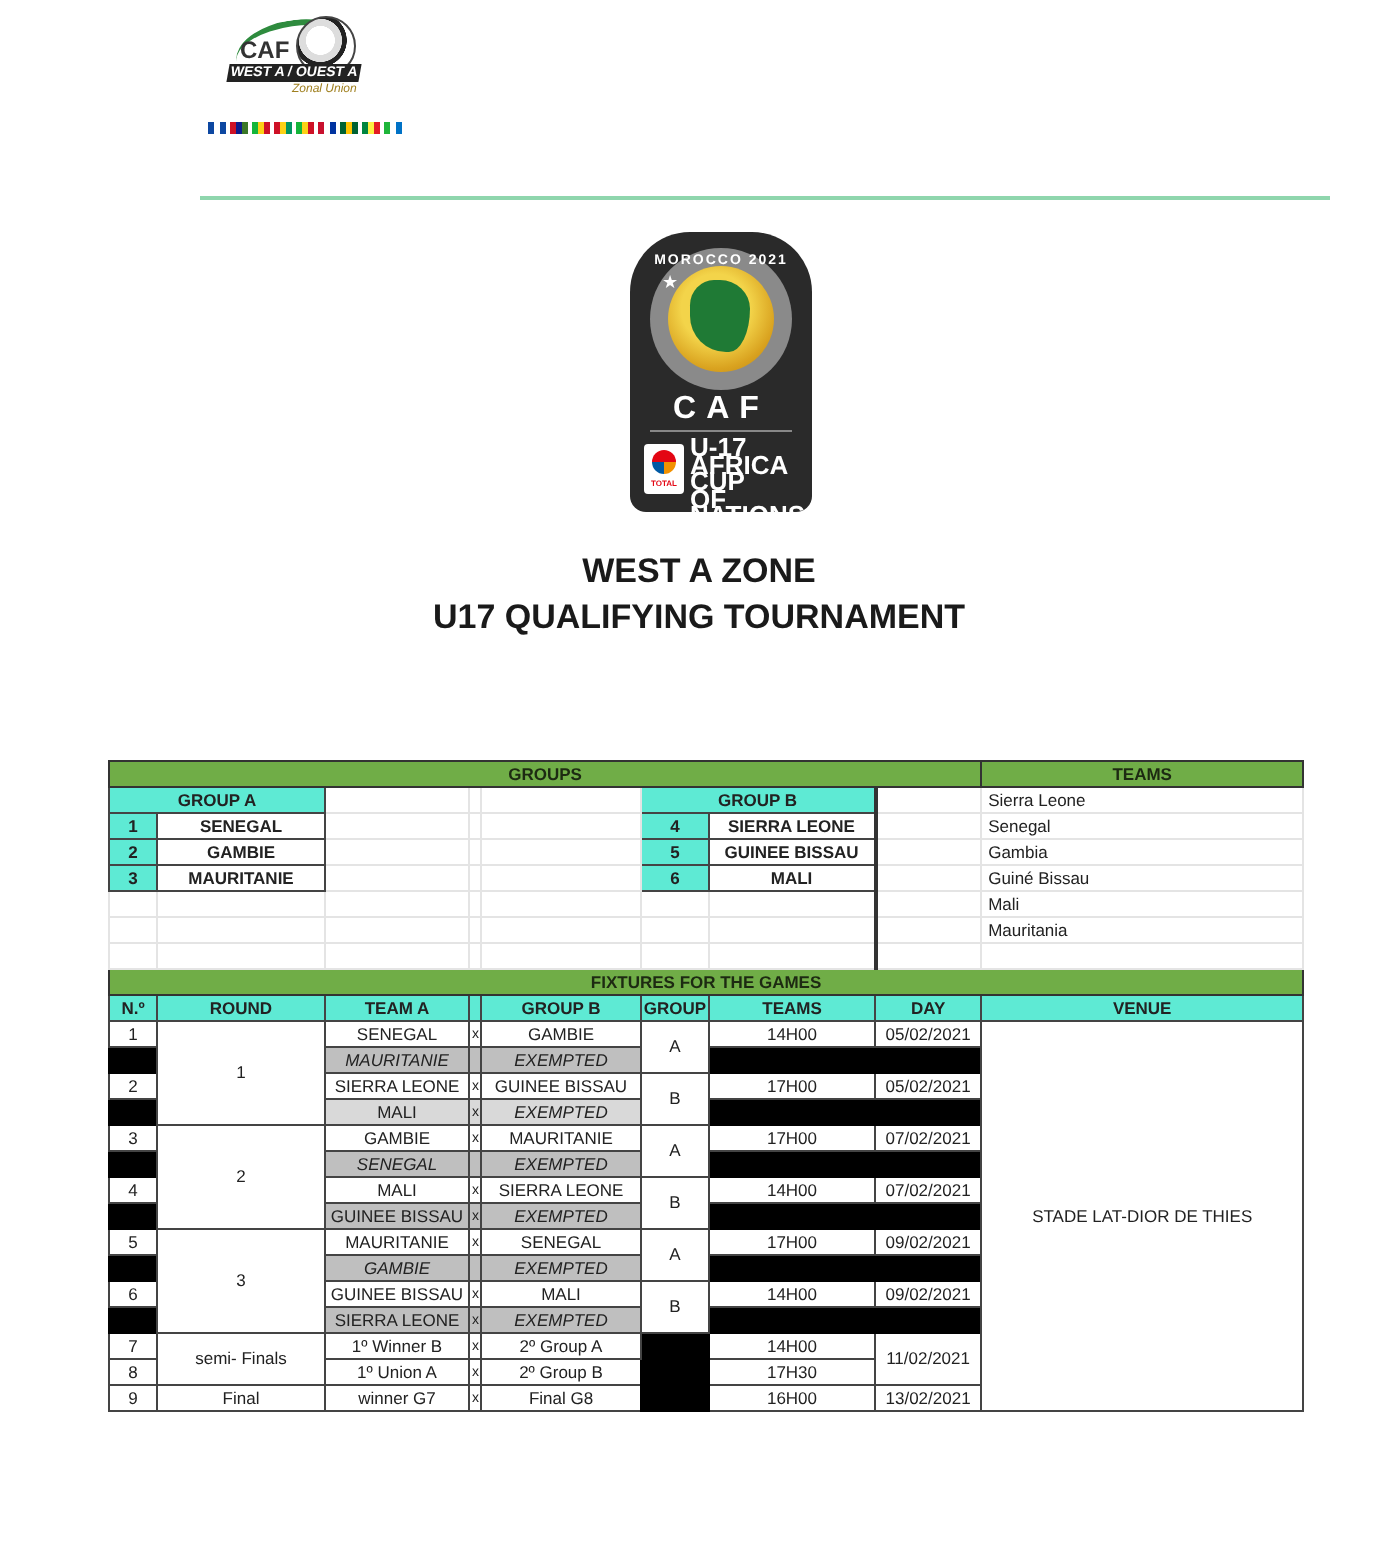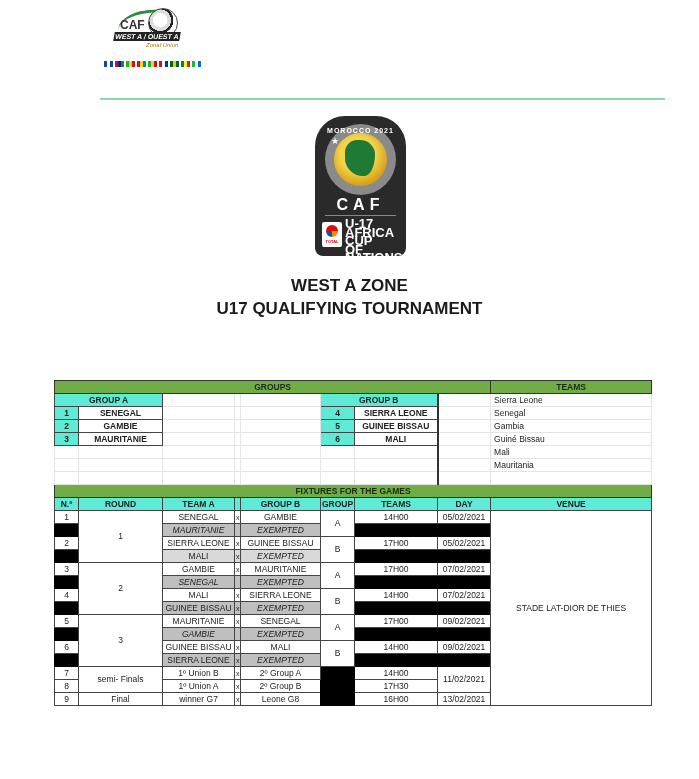--- a/index.html
+++ b/index.html
@@ -360,39 +360,39 @@
     <td class="blk"></td>
     <td class="grey">SIERRA LEONE</td>
     <td class="xc grey">x</td>
     <td class="grey it">EXEMPTED</td>
     <td colspan="2" class="blk"></td>
   </tr>
 
   <tr>
     <td class="wht">7</td>
     <td rowspan="2" class="wht">semi- Finals</td>
-    <td class="wht">1º Union B</td>
+    <td class="wht">1º Winner B</td>
     <td class="xc">x</td>
     <td class="wht">2º Group A</td>
     <td rowspan="3" class="blk"></td>
     <td class="wht">14H00</td>
     <td rowspan="2" class="wht">11/02/2021</td>
   </tr>
   <tr>
     <td class="wht">8</td>
     <td class="wht">1º Union A</td>
     <td class="xc">x</td>
     <td class="wht">2º Group B</td>
     <td class="wht">17H30</td>
   </tr>
 
   <tr>
     <td class="wht">9</td>
     <td class="wht">Final</td>
     <td class="wht">winner G7</td>
     <td class="xc">x</td>
-    <td class="wht">Leone G8</td>
+    <td class="wht">Final G8</td>
     <td class="wht">16H00</td>
     <td class="wht">13/02/2021</td>
   </tr>
 </tbody>
     </table>
 </div>
 
 </body></html>

